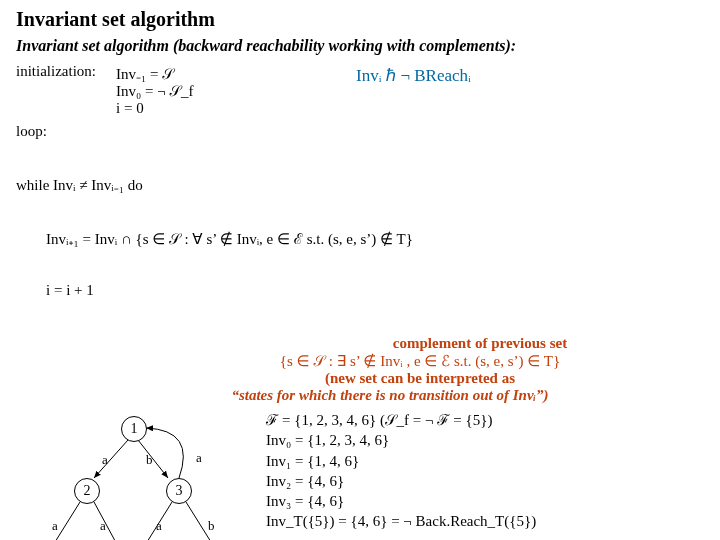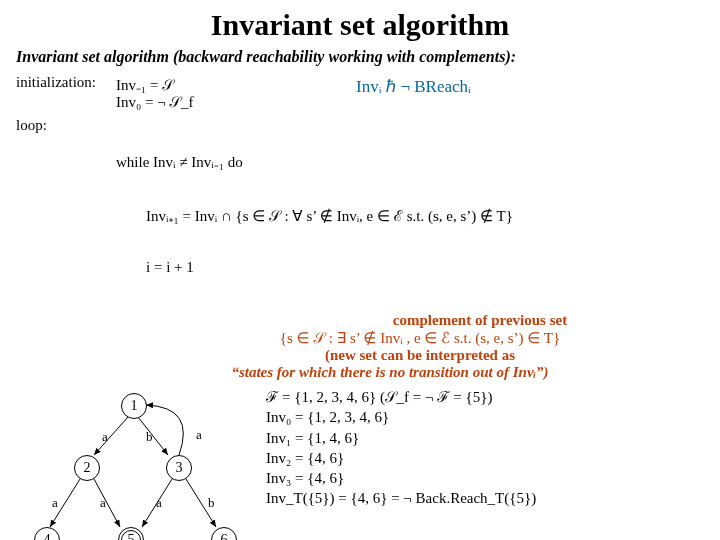--- a/index.html
+++ b/index.html
@@ -7,36 +7,36 @@
     padding: 8px 16px;
     font-family: "Times New Roman", serif;
     font-size: 15px;
     width: 720px;
     height: 540px;
     box-sizing: border-box;
     color: #000;
     background: #fff;
   }
   .title {
-    text-align: center;
-    font-size: 30px;
+    text-align: left;
+    font-size: 20px;
     font-weight: bold;
     margin-bottom: 6px;
   }
   .subtitle {
     font-style: italic;
     font-weight: bold;
     font-size: 16px;
     margin-bottom: 8px;
   }
   .init-row { display: flex; }
   .init-label { width: 100px; }
   .init-body { flex: 0 0 160px; }
   .init-rel { color: #0369a1; font-size: 17px; margin-left: 80px; }
-  .loop-row { display: flex; margin-top: 6px; }
+  .loop-row { display: flex; margin-top: 6px; flex-direction: column; }
   .loop-label { width: 100px; }
   .loop-body { flex: 1; }
   .comp-box {
     text-align: center;
     color: #c2410c;
     font-size: 15px;
     margin-top: 2px;
   }
   .bottom {
     display: flex;
@@ -91,20 +91,21 @@
 <body>
 
 <div class="title">Invariant set algorithm</div>
 <div class="subtitle">Invariant set algorithm (backward reachability working with complements):</div>
 
 <div class="init-row">
   <div class="init-label">initialization:</div>
   <div class="init-body">
     <div>Inv₋₁ = 𝒮</div>
     <div>Inv₀ = ¬ 𝒮_f</div>
+    <div>i = 0</div>
   </div>
   <div class="init-rel">Invᵢ ℏ ¬ BReachᵢ</div>
 </div>
 
 <div class="loop-row">
   <div class="loop-label">loop:</div>
   <div class="loop-body" style="white-space:pre">
     <div>while Invᵢ ≠ Invᵢ₋₁ do</div>
     <div>        Invᵢ₊₁ = Invᵢ ∩ {s ∈ 𝒮 : ∀ s’ ∉ Invᵢ, e ∈ ℰ s.t. (s, e, s’) ∉ T}</div>
     <div>        i = i + 1</div>

